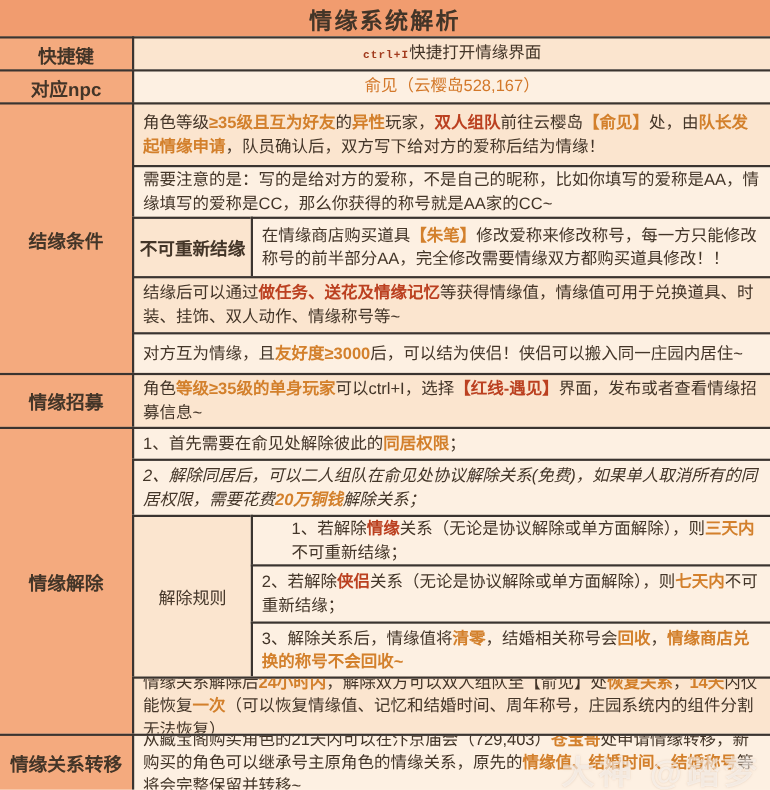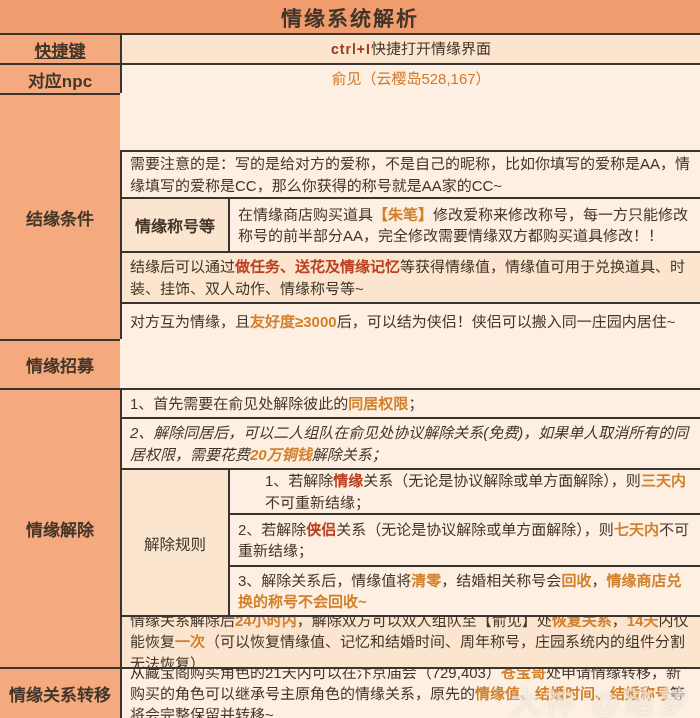--- a/index.html
+++ b/index.html
@@ -30,68 +30,74 @@
     display:flex;align-items:center;padding:2px 8px;
     font-size:15px;line-height:1.42;color:#433528;text-align:left;
   }
   .content-cell.center{justify-content:center;text-align:center;}
   .bg-dark{background:#fbe5cf;}
   .bg-light{background:#fdf0e2;}
   .c-dark{color:#433528;}
   .c-orange{color:#d3802c;font-weight:bold;}
   .c-red{color:#bb4020;font-weight:bold;}
   .c-npc{color:#d3782a;font-weight:normal;}
-  .c-mono{color:#a23b1e;font-weight:bold;font-family:Liberation Sans, sans-serif;font-size:14px;letter-spacing:1px;}
+  .c-mono{color:#a23b1e;font-weight:bold;font-family:Liberation Mono, monospace;font-size:10px;letter-spacing:1px;}
   #watermark{
     position:absolute;right:8px;bottom:-4px;
     font-size:30px;font-weight:bold;color:rgba(255,255,255,0.55);
     text-shadow:0 0 2px rgba(180,140,110,0.35);letter-spacing:4px;
     pointer-events:none;white-space:nowrap;
   }
 </style>
 </head>
 <body>
 
 <div id="stage">
   <div id="grid">
       <div class="cell title-cell" style="grid-area: 1 / 1 / auto / 4;">
         <div><span class="c-dark">情缘系统解析</span></div>
       </div>
-      <div class="cell label-cell b-top" style="grid-area: 2 / 1; text-decoration: underline;">
+      <div class="cell label-cell b-top" style="grid-area: 2 / 1;">
         <div><span class="c-dark">快捷键</span></div>
       </div>
       <div class="cell content-cell center bg-dark b-top b-left" style="grid-area: 2 / 2 / auto / 4;">
         <div><span class="c-mono">ctrl+I</span><span class="c-dark">快捷打开情缘界面</span></div>
       </div>
       <div class="cell label-cell b-top" style="grid-area: 3 / 1;">
         <div><span class="c-dark">对应npc</span></div>
       </div>
       <div class="cell content-cell center bg-light b-top b-left" style="grid-area: 3 / 2 / auto / 4;">
         <div><span class="c-npc">俞见（云樱岛528,167）</span></div>
       </div>
       <div class="cell label-cell b-top" style="grid-area: 4 / 1 / 9;">
         <div><span class="c-dark">结缘条件</span></div>
       </div>
+      <div class="cell content-cell bg-dark b-top b-left" style="grid-area: 4 / 2 / auto / 4;">
+        <div><span class="c-dark">角色等级</span><span class="c-orange">≥35级且互为好友</span><span class="c-dark">的</span><span class="c-orange">异性</span><span class="c-dark">玩家，</span><span class="c-red">双人组队</span><span class="c-dark">前往云樱岛</span><span class="c-orange">【俞见】</span><span class="c-dark">处，由</span><span class="c-orange">队长发起情缘申请</span><span class="c-dark">，队员确认后，双方写下给对方的爱称后结为情缘！</span></div>
+      </div>
       <div class="cell content-cell bg-light b-top b-left" style="grid-area: 5 / 2 / auto / 4;">
         <div><span class="c-dark">需要注意的是：写的是给对方的爱称，不是自己的昵称，比如你填写的爱称是AA，情缘填写的爱称是CC，那么你获得的称号就是AA家的CC~</span></div>
       </div>
       <div class="cell sub-label-cell bold bg-dark b-top b-left" style="grid-area: 6 / 2;">
-        <div><span class="c-dark">情缘称号等</span></div>
+        <div><span class="c-dark">不可重新结缘</span></div>
       </div>
       <div class="cell content-cell bg-light b-top b-left" style="grid-area: 6 / 3;">
         <div><span class="c-dark">在情缘商店购买道具</span><span class="c-orange">【朱笔】</span><span class="c-dark">修改爱称来修改称号，每一方只能修改称号的前半部分AA，完全修改需要情缘双方都购买道具修改！！</span></div>
       </div>
       <div class="cell content-cell bg-dark b-top b-left" style="grid-area: 7 / 2 / auto / 4;">
         <div><span class="c-dark">结缘后可以通过</span><span class="c-red">做任务、送花及情缘记忆</span><span class="c-dark">等获得情缘值，情缘值可用于兑换道具、时装、挂饰、双人动作、情缘称号等~</span></div>
       </div>
       <div class="cell content-cell bg-light b-top b-left" style="grid-area: 8 / 2 / auto / 4;">
         <div><span class="c-dark">对方互为情缘，且</span><span class="c-orange">友好度≥3000</span><span class="c-dark">后，可以结为侠侣！侠侣可以搬入同一庄园内居住~</span></div>
       </div>
       <div class="cell label-cell b-top" style="grid-area: 9 / 1;">
         <div><span class="c-dark">情缘招募</span></div>
+      </div>
+      <div class="cell content-cell bg-dark b-top b-left" style="grid-area: 9 / 2 / auto / 4;">
+        <div><span class="c-dark">角色</span><span class="c-orange">等级≥35级的单身玩家</span><span class="c-dark">可以ctrl+I，选择</span><span class="c-red">【红线-遇见】</span><span class="c-dark">界面，发布或者查看情缘招募信息~</span></div>
       </div>
       <div class="cell label-cell b-top" style="grid-area: 10 / 1 / 16;">
         <div><span class="c-dark">情缘解除</span></div>
       </div>
       <div class="cell content-cell bg-light b-top b-left" style="grid-area: 10 / 2 / auto / 4;">
         <div><span class="c-dark">1、首先需要在俞见处解除彼此的</span><span class="c-orange">同居权限</span><span class="c-dark">；</span></div>
       </div>
       <div class="cell content-cell bg-light b-top b-left" style="grid-area: 11 / 2 / auto / 4; font-style: italic;">
         <div><span class="c-dark">2、解除同居后，可以二人组队在俞见处协议解除关系(免费)，如果单人取消所有的同居权限，需要花费</span><span class="c-orange">20万铜钱</span><span class="c-dark">解除关系；</span></div>
       </div>

